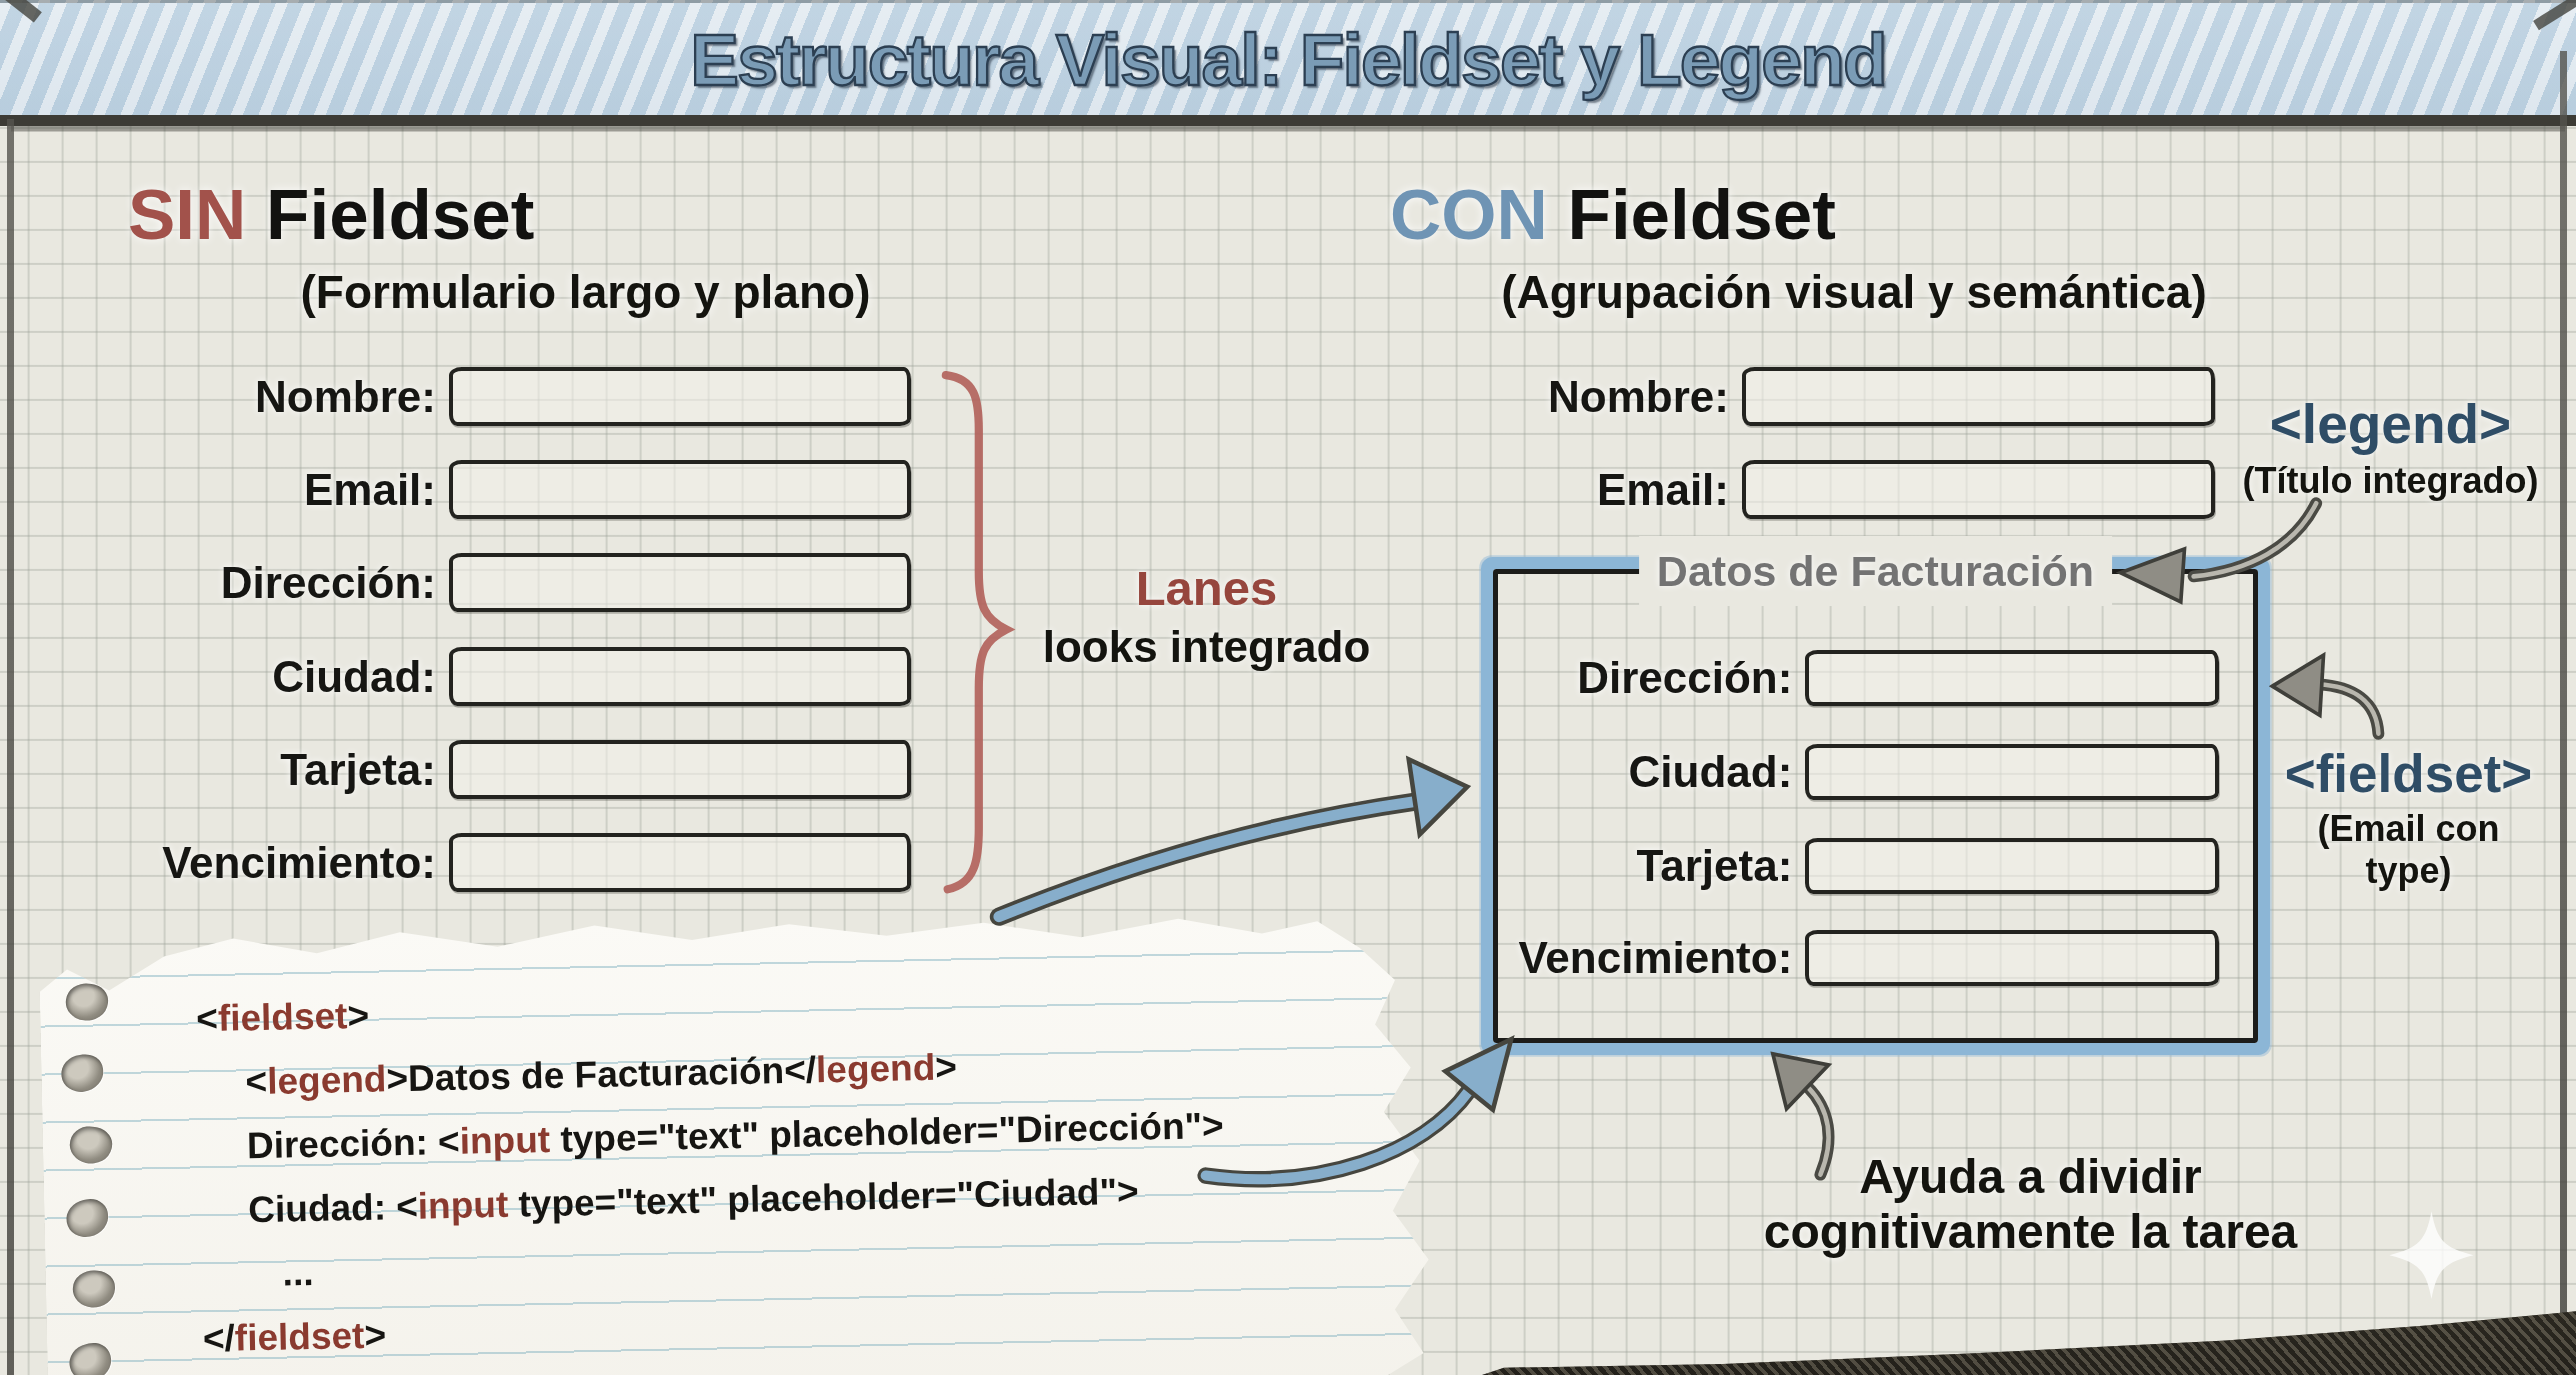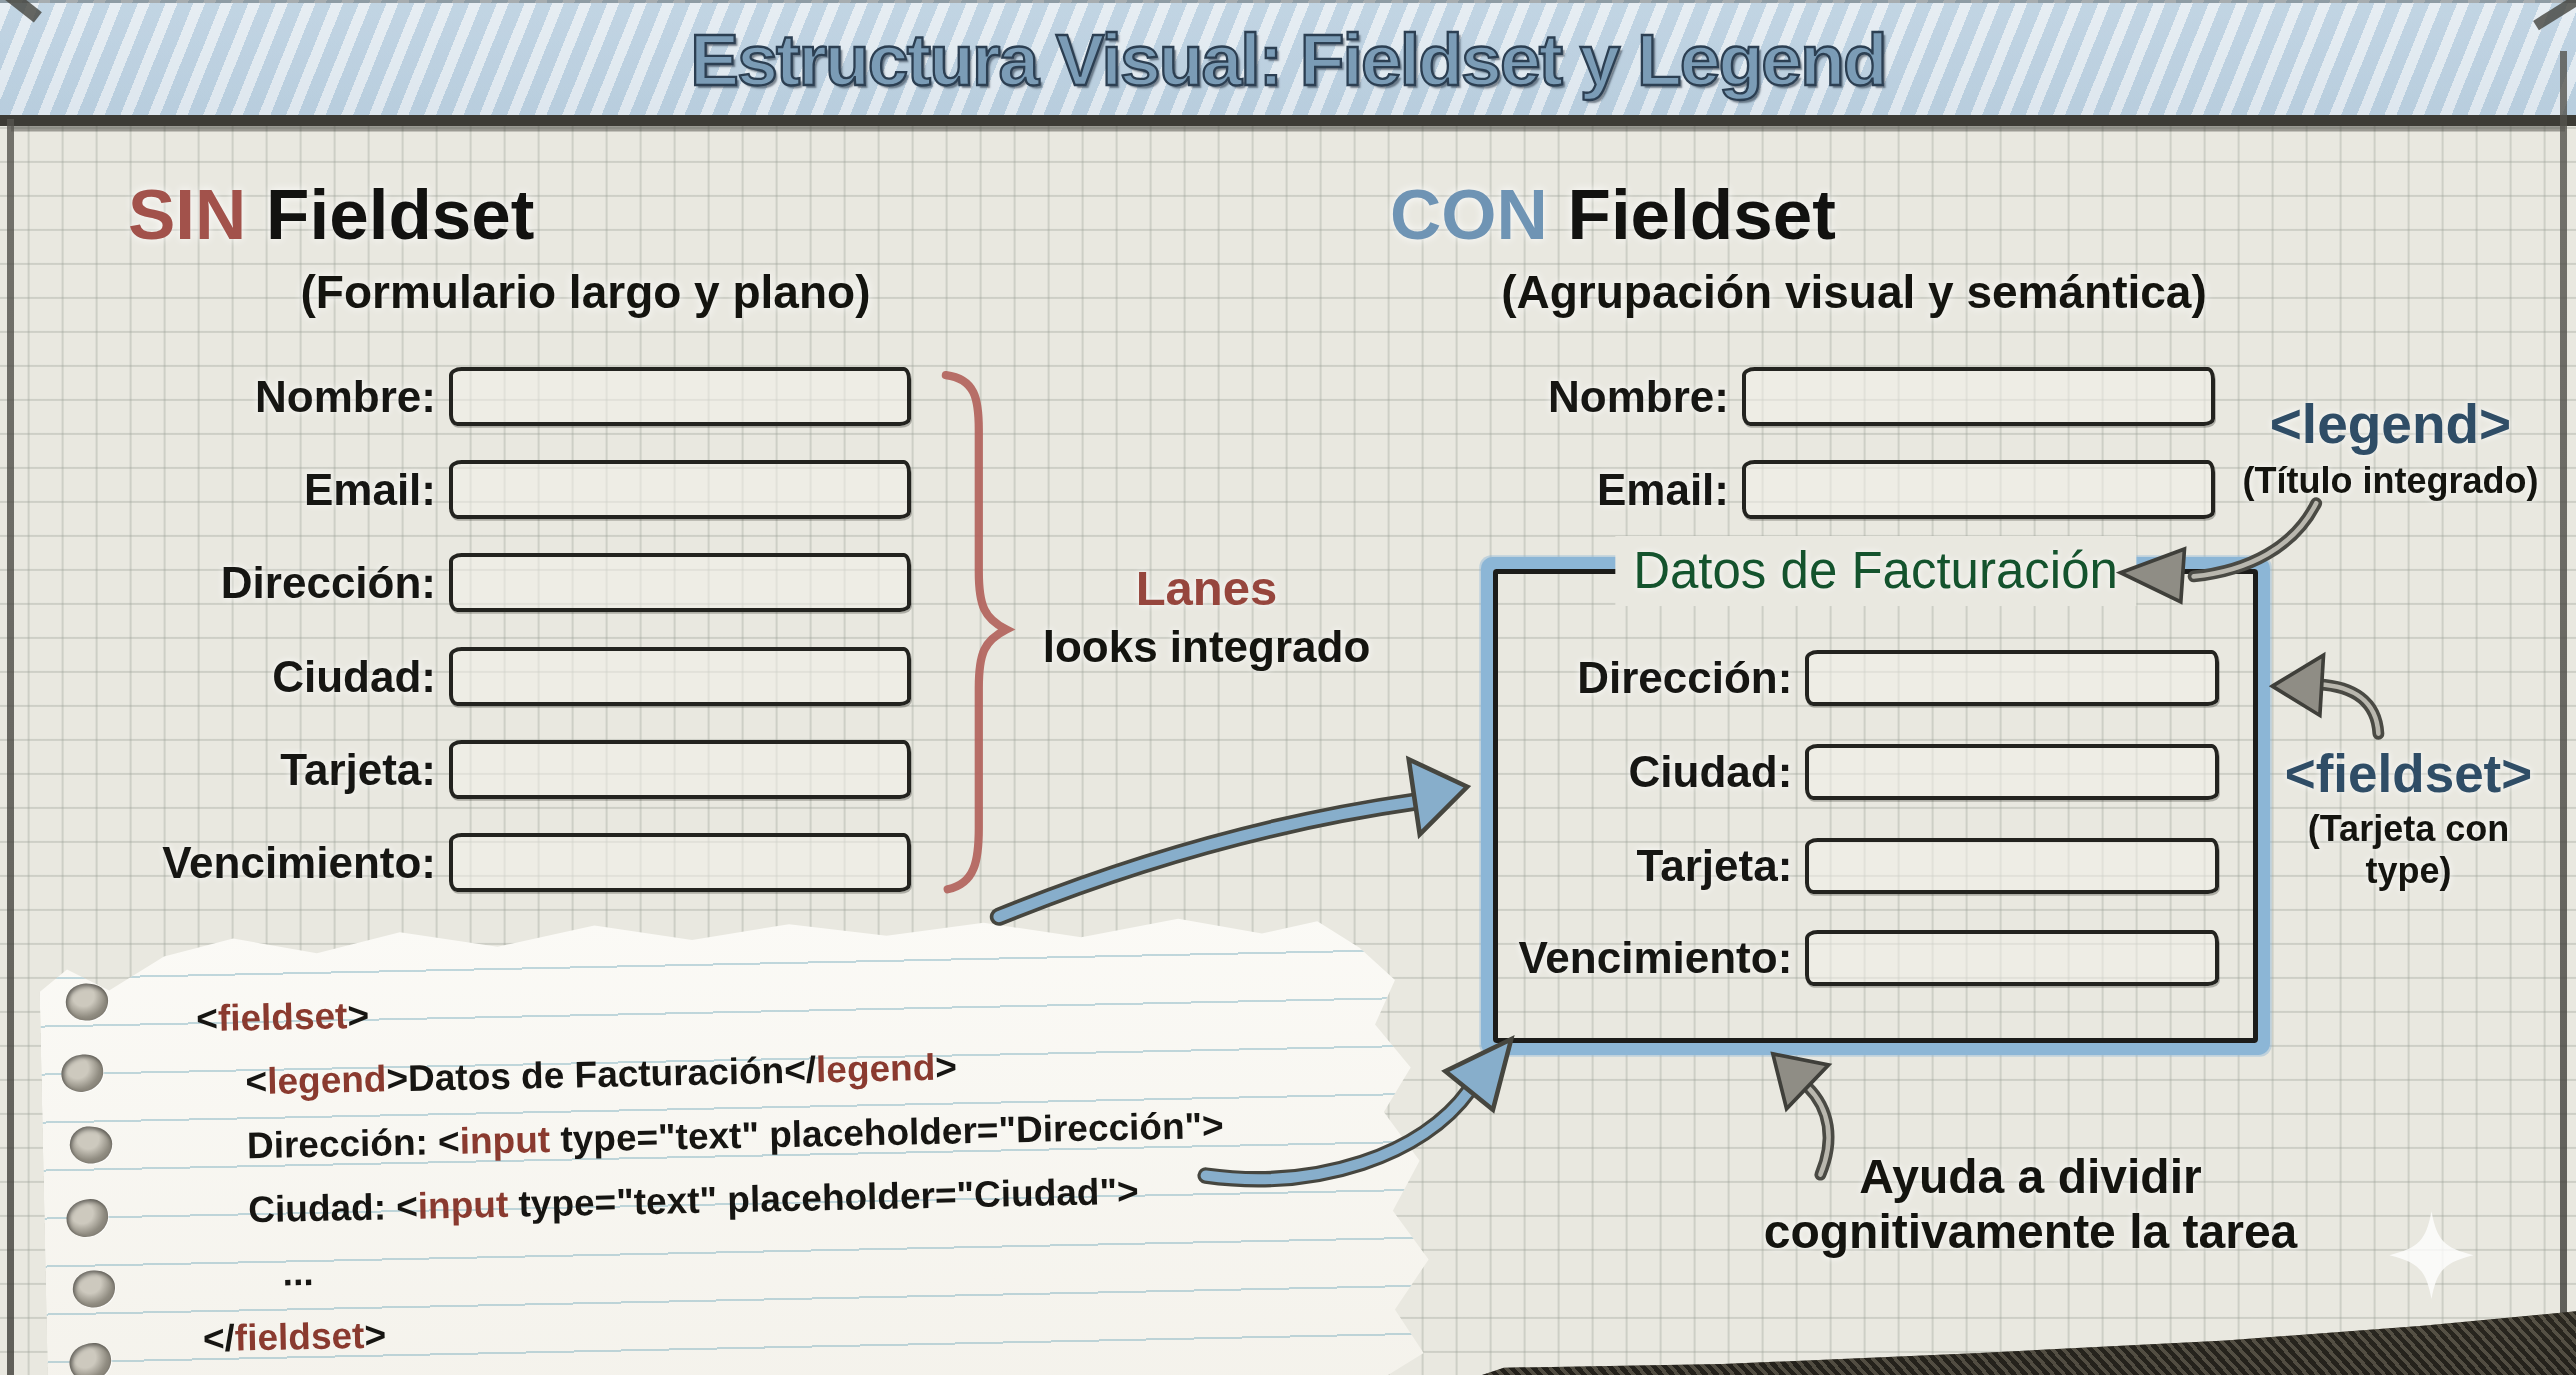--- a/index.html
+++ b/index.html
@@ -65,21 +65,21 @@
   .clutter-note .n2{display:block; font-size:44px; font-weight:700; color:#14140f; margin-top:5.5px;}
   
   .billing-fieldset{
     position:absolute; left:1493px; top:569px; width:765px; height:474px;
     box-sizing:border-box; border:5.5px solid #1c1c1a; border-radius:3.7px;
     box-shadow:0 0 0 12px #8cb6d6, 0 0 0 13.7px rgba(140,182,214,.45);
   }
   .fieldset-legend{
     position:absolute; top:-38px; left:50%; transform:translateX(-50%);
     background:#e9e8e0; padding:0 18.3px; white-space:nowrap;
-    font-size:51px; font-weight:400; color:#14532d; line-height:70px;
+    font-size:43px; font-weight:700; color:#737373; line-height:70px;
     text-shadow:0 0 7.3px rgba(255,255,255,.9);
   }
   
   .ann{position:absolute; text-align:center; text-shadow:0 0 7.3px rgba(255,255,255,.9);}
   .tag-text{display:block; font-size:55px; font-weight:700; color:#2f4d66;}
   .ann-text{display:block; font-size:36px; font-weight:700; color:#14140f; margin-top:3.7px;}
   .cognitive-note{position:absolute; left:1692px; top:1149px; width:677px; text-align:center;
                   text-shadow:0 0 7.3px rgba(255,255,255,.9);}
   .cognitive-note span{display:block; font-size:48px; font-weight:700; color:#14140f;}
   
@@ -194,21 +194,21 @@
       <span class="sketch-box"></span>
     </div>
   </div>
 
   <div class="ann" style="left:2205px; top:392px; width:371px;">
     <span class="tag-text">&lt;legend&gt;</span>
     <span class="ann-text">(Título integrado)</span>
   </div>
   <div class="ann" style="left:2241px; top:743px; width:335px;">
     <span class="tag-text" style="font-size:53px;">&lt;fieldset&gt;</span>
-    <span class="ann-text">(Tarjeta con</span>
+    <span class="ann-text">(Email con</span>
     <span class="ann-text" style="margin-top:0;">type)</span>
   </div>
   <div class="cognitive-note">
     <span>Ayuda a dividir</span>
     <span>cognitivamente la tarea</span>
   </div>
 
   <div class="code-paper">
     <span class="spiral-hole" style="left:25.6px; top:53px; transform:rotate(8deg);"></span>
     <span class="spiral-hole" style="left:20px; top:124px; transform:rotate(-6deg);"></span>

